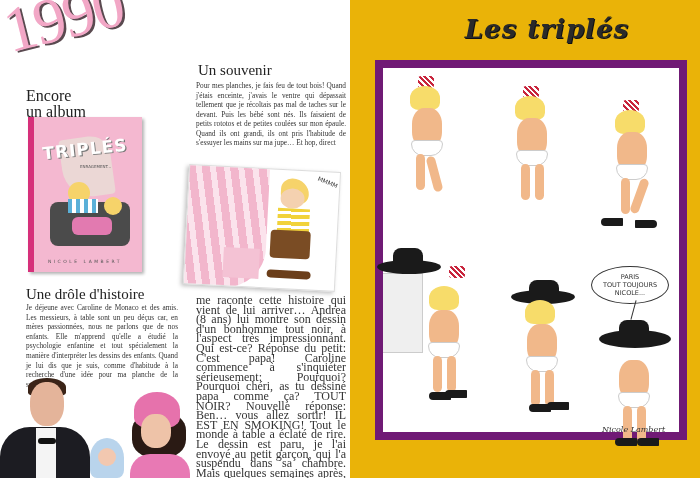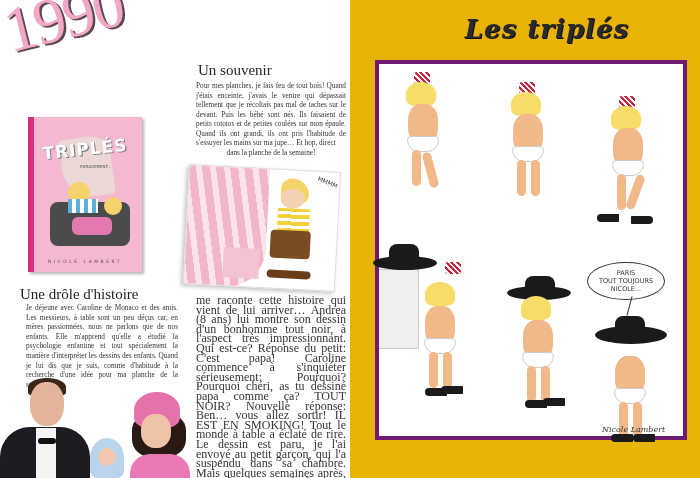--- a/index.html
+++ b/index.html
@@ -30,79 +30,82 @@
   .sketch { position:absolute; left:186px; top:168px; width:152px; height:120px; background:#fff; transform:rotate(3deg); box-shadow:-2px 2px 4px rgba(0,0,0,.25); border:1px solid #ddd; overflow:hidden; }
   .sketch .curtain { position:absolute; left:-10px; top:-10px; width:90px; height:130px; background:repeating-linear-gradient(80deg,#f2b6cc 0 8px,#fbe3ec 8px 14px); border-radius:0 0 40px 10px; }
   .sketch .legs { position:absolute; left:38px; top:80px; width:36px; height:30px; background:#f4c2d4; }
   .sketch .kid-head { position:absolute; left:92px; top:8px; width:28px; height:26px; background:#f6d36a; border-radius:40% 60% 40% 40%; }
   .sketch .kid-face { position:absolute; left:92px; top:18px; width:24px; height:20px; background:#f4d1b0; border-radius:50%; }
   .sketch .kid-shirt { position:absolute; left:90px; top:38px; width:32px; height:24px; background:repeating-linear-gradient(0deg,#f1d23a 0 4px,#fff 4px 7px); }
   .sketch .kid-pants { position:absolute; left:84px; top:60px; width:40px; height:28px; background:#7a4c24; border-radius:4px; }
   .sketch .shoes { position:absolute; left:82px; top:100px; width:44px; height:8px; background:#6b3e1a; border-radius:4px; }
   .sketch .mmm { position:absolute; left:128px; top:6px; font-size:6px; color:#333; font-family:"DejaVu Sans", sans-serif; transform:rotate(20deg); }
 
-  .h-drole { position:absolute; left:20px; top:286px; font-size:15px; color:#222; }
+  .h-drole { position:absolute; left:26px; top:286px; font-size:15px; color:#222; }
   .p-drole { position:absolute; left:26px; top:303px; width:152px; font-size:7.3px; line-height:9.6px; text-align:justify; color:#333; }
   .p-drole2 { position:absolute; left:196px; top:296px; width:150px; font-size:12px; line-height:9.6px; text-align:justify; color:#333; }
 
   .photo { position:absolute; left:0; top:372px; width:190px; height:106px; overflow:hidden; }
   .photo .man-body { position:absolute; left:0; top:55px; width:90px; height:60px; background:#1c1c22; border-radius:30px 30px 0 0; }
   .photo .man-shirt { position:absolute; left:36px; top:56px; width:20px; height:50px; background:#f4f4f4; }
   .photo .bow { position:absolute; left:38px; top:66px; width:18px; height:6px; background:#111; border-radius:3px; }
   .photo .man-head { position:absolute; left:30px; top:10px; width:34px; height:44px; background:#e4b49a; border-radius:45%; }
   .photo .man-hair { position:absolute; left:28px; top:6px; width:38px; height:18px; background:#3b2418; border-radius:50% 50% 20% 20%; }
   .photo .baby { position:absolute; left:90px; top:66px; width:34px; height:40px; background:#b9d4ec; border-radius:50% 50% 20% 20%; }
   .photo .baby-face { position:absolute; left:98px; top:76px; width:18px; height:18px; background:#f2c8b0; border-radius:50%; }
   .photo .woman-hat { position:absolute; left:134px; top:20px; width:46px; height:36px; background:#e672ac; border-radius:50% 50% 30% 30%; }
   .photo .woman-hair { position:absolute; left:132px; top:40px; width:54px; height:46px; background:#2a1a14; border-radius:40%; }
   .photo .woman-face { position:absolute; left:141px; top:42px; width:30px; height:34px; background:#eec3a8; border-radius:45%; }
   .photo .woman-coat { position:absolute; left:130px; top:82px; width:60px; height:30px; background:#e879b4; border-radius:20px 20px 0 0; }
 
   
   .right-page { position:absolute; left:350px; top:0; width:394px; height:478px; background:#eab308; }
   .r-title { position:absolute; left:0; width:100%; top:14px; text-align:center; font-family:"DejaVu Serif", serif; font-style:italic; font-weight:bold; font-size:26px; color:#2a2a2a; letter-spacing:1px; text-shadow:1px 1px 0 #111; }
-  .frame { position:absolute; left:25px; top:60px; width:312px; height:380px; background:#fff; border:4px solid #701a75; }
+  .frame { position:absolute; left:25px; top:60px; width:312px; height:380px; background:#fff; border:8px solid #701a75; }
   .baby { position:absolute; }
   .baby .bow2 { position:absolute; width:16px; height:12px; background:repeating-linear-gradient(45deg,#c8243c 0 2px,#fff 2px 4px); border-radius:3px; }
   .baby .hair { position:absolute; width:30px; height:24px; background:#f7dc6a; border-radius:50% 50% 30% 30%; }
   .baby .body { position:absolute; width:30px; height:40px; background:#f1b88a; border-radius:40%; }
   .baby .diaper { position:absolute; width:32px; height:16px; background:#fff; border:1px solid #ccc; border-radius:4px 4px 12px 12px; }
   .baby .leg { position:absolute; width:9px; height:36px; background:#f1b88a; border-radius:5px; }
   .hat { position:absolute; width:64px; height:14px; background:#1a1a1a; border-radius:50%; }
   .hat-top { position:absolute; width:30px; height:14px; background:#1a1a1a; border-radius:8px 8px 0 0; }
   .shoe { position:absolute; width:22px; height:8px; background:#1a1a1a; border-radius:10px 2px 2px 10px; }
   .bubble { position:absolute; left:208px; top:198px; width:78px; height:38px; border:1px solid #333; border-radius:50%; background:#fff; text-align:center; font-family:"DejaVu Sans", sans-serif; font-size:6.5px; line-height:8px; padding-top:6px; color:#333; }
   .bubble-tail { position:absolute; left:250px; top:232px; width:1px; height:20px; background:#333; transform:rotate(15deg); }
   .signature { position:absolute; left:252px; top:425px; font-family:"DejaVu Serif", serif; font-style:italic; font-size:8px; color:#333; }
   .pedestal { position:absolute; left:0px; top:205px; width:40px; height:80px; background:#efefef; border:1px solid #ccc; border-left:none; }
 </style>
 </head>
 <body>
 
 <div class="left-page">
   <div class="year">1990</div>
 
+  <div class="h-album">
+    <div>Encore</div>
+    <div>un album</div>
+  </div>
 
   <div class="book">
     <div class="spine"></div>
     <div class="art-sail"></div>
     <div class="title2">TRIPLÉS</div>
     <div class="sub">ENRAGEMENT...</div>
     <div class="art-sofa"></div>
     <div class="art-kid1"></div>
     <div class="art-shirt"></div>
     <div class="art-kid2"></div>
     <div class="art-cush"></div>
     <div class="author">NICOLE LAMBERT</div>
   </div>
 
   <div class="h-souvenir">Un souvenir</div>
   <div class="p-souvenir">
     <span>Pour mes planches, je fais feu de tout bois! Quand j'étais enceinte, j'avais le ventre qui dépassait tellement que je récoltais pas mal de taches sur le devant. Puis les bébé sont nés. Ils faisaient de petits rototos et de petites coulées sur mon épaule. Quand ils ont grandi, ils ont pris l'habitude de s'essuyer les mains sur ma jupe… Et hop, direct</span>
-    <span class="last">dans la planche de la semaine!</span>
   </div>
 
   <div class="sketch">
     <div class="curtain"></div>
     <div class="legs"></div>
     <div class="kid-head"></div>
     <div class="kid-face"></div>
     <div class="kid-shirt"></div>
     <div class="kid-pants"></div>
     <div class="shoes"></div>

